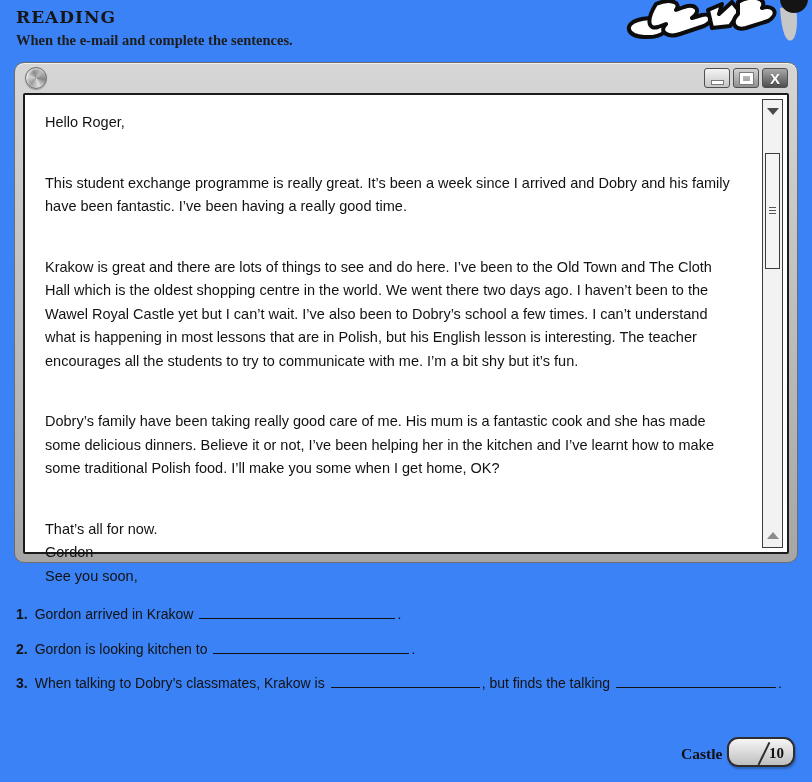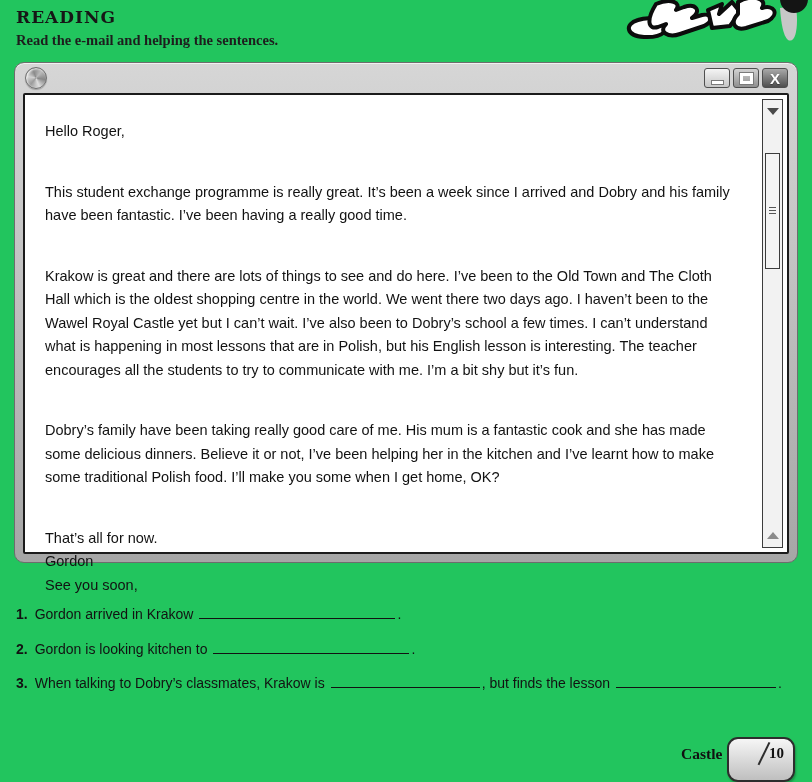--- a/index.html
+++ b/index.html
@@ -1,18 +1,18 @@
 <!DOCTYPE html>
 <html><head>
 <meta charset="utf-8">
 <style>
   * { margin:0; padding:0; box-sizing:border-box; }
   html,body { background:#fff; }
   .page {
-    position:relative; width:812px; height:782px; background:#22c55e;
+    position:relative; width:812px; height:782px; background:#3b82f6;
     font-family:"Liberation Sans", sans-serif; color:#141414; overflow:hidden;
   }
 
   
   .page-title {
     position:absolute; left:16px; top:7px;
     font-family:"DejaVu Serif", serif; font-weight:bold;
     font-size:17px; letter-spacing:1px; color:#161616;
   }
   .instructions {
@@ -52,21 +52,21 @@
     color:#fff; font-weight:bold; font-size:15px; line-height:1;
     font-family:"Liberation Sans", sans-serif; text-shadow:0 1px 1px rgba(0,0,0,.4);
   }
 
   
   .content {
     position:absolute; left:8px; right:8px; top:30px; bottom:8px;
     background:#fff; border:2px solid #1b1b1b; border-radius:2px;
   }
   .email-text {
-    position:absolute; left:0; top:9px; right:32px;
+    position:absolute; left:0; top:0; right:32px;
     padding:16px 16px 0 20px;
     font-size:14.5px; line-height:23.5px; color:#121212;
   }
   .email-text p.para { margin-top:37px; }
   .email-text p.para.first { margin-top:0; }
   .email-text p.line { margin-top:0; }
 
   
   .scrollbar {
     position:absolute; top:4px; right:4px; bottom:4px; width:21px;
@@ -103,41 +103,41 @@
   .b1 { width:196px; } .b2 { width:196px; }
   .b3a { width:149px; } .b3b { width:160px; }
   .b4 { width:175px; }
 
   
   .score-label {
     position:absolute; left:681px; top:745px;
     font-family:"Liberation Serif", serif; font-weight:bold; font-size:15.5px; color:#111;
   }
   .score-box {
-    position:absolute; left:727px; top:737px; width:68px; height:45px;
+    position:absolute; left:727px; top:737px; width:68px; height:30px;
     border:2px solid #2d2d2d; border-radius:11px;
     background:linear-gradient(#f6f6f6, #bfbfbf);
     box-shadow:1px 2px 2px rgba(0,0,0,.25);
   }
   .score-slash {
     position:absolute; left:34px; top:2px; width:1.5px; height:25px;
     background:#2d2d2d; transform:rotate(26deg);
   }
   .score-max {
     position:absolute; right:9px; top:6px;
     font-family:"Liberation Serif", serif; font-weight:bold; font-size:15px; color:#111;
   }
 </style>
 </head>
 <body>
 
 <div class="page">
 
   <div class="page-title">READING</div>
-  <div class="instructions">Read the e-mail and helping the sentences.</div>
+  <div class="instructions">When the e-mail and complete the sentences.</div>
 
   <svg class="graffiti" viewBox="0 0 190 56" aria-hidden="true">
     <g fill="#ffffff" stroke="#0c0c0c" stroke-width="4" stroke-linejoin="round">
       <path d="M16 26 C2 30 4 42 22 43 C42 44 50 34 40 28 C32 23 22 24 16 26 Z"></path>
       <path d="M34 10 C48 4 60 8 54 16 L62 13 C74 9 80 17 70 24 L80 21 C90 19 92 27 82 32 L58 40 C46 44 36 38 44 30 L36 33 C26 36 24 26 34 10 Z"></path>
       <path d="M86 16 L100 10 L97 20 L110 8 L118 18 L108 32 L90 34 Z"></path>
       <path d="M116 8 C130 0 146 4 140 14 C152 10 158 20 146 27 L124 34 C112 37 108 28 116 20 Z"></path>
     </g>
     <path d="M158 14 C159 28 161 42 166 46 C172 49 175 40 175 26 C175 18 174 14 172 12 Z" fill="#c7c7c7"></path>
     <circle cx="172" cy="5" r="14" fill="#141414"></circle>
@@ -181,21 +181,21 @@
   </div>
 
   <div class="questions">
     <div class="question">
       <span class="qnum">1.</span><span>Gordon arrived in Krakow</span><span class="blank b1"></span><span>.</span>
     </div>
     <div class="question">
       <span class="qnum">2.</span><span>Gordon is looking kitchen to</span><span class="blank b2"></span><span>.</span>
     </div>
     <div class="question">
-      <span class="qnum">3.</span><span>When talking to Dobry’s classmates, Krakow is</span><span class="blank b3a"></span><span>, but finds the lesson</span><span class="blank b3b"></span><span>.</span>
+      <span class="qnum">3.</span><span>When talking to Dobry’s classmates, Krakow is</span><span class="blank b3a"></span><span>, but finds the talking</span><span class="blank b3b"></span><span>.</span>
     </div>
   </div>
 
   <div class="score-label">Castle</div>
   <div class="score-box">
     <span class="score-slash"></span>
     <span class="score-max">10</span>
   </div>
 
 </div>

